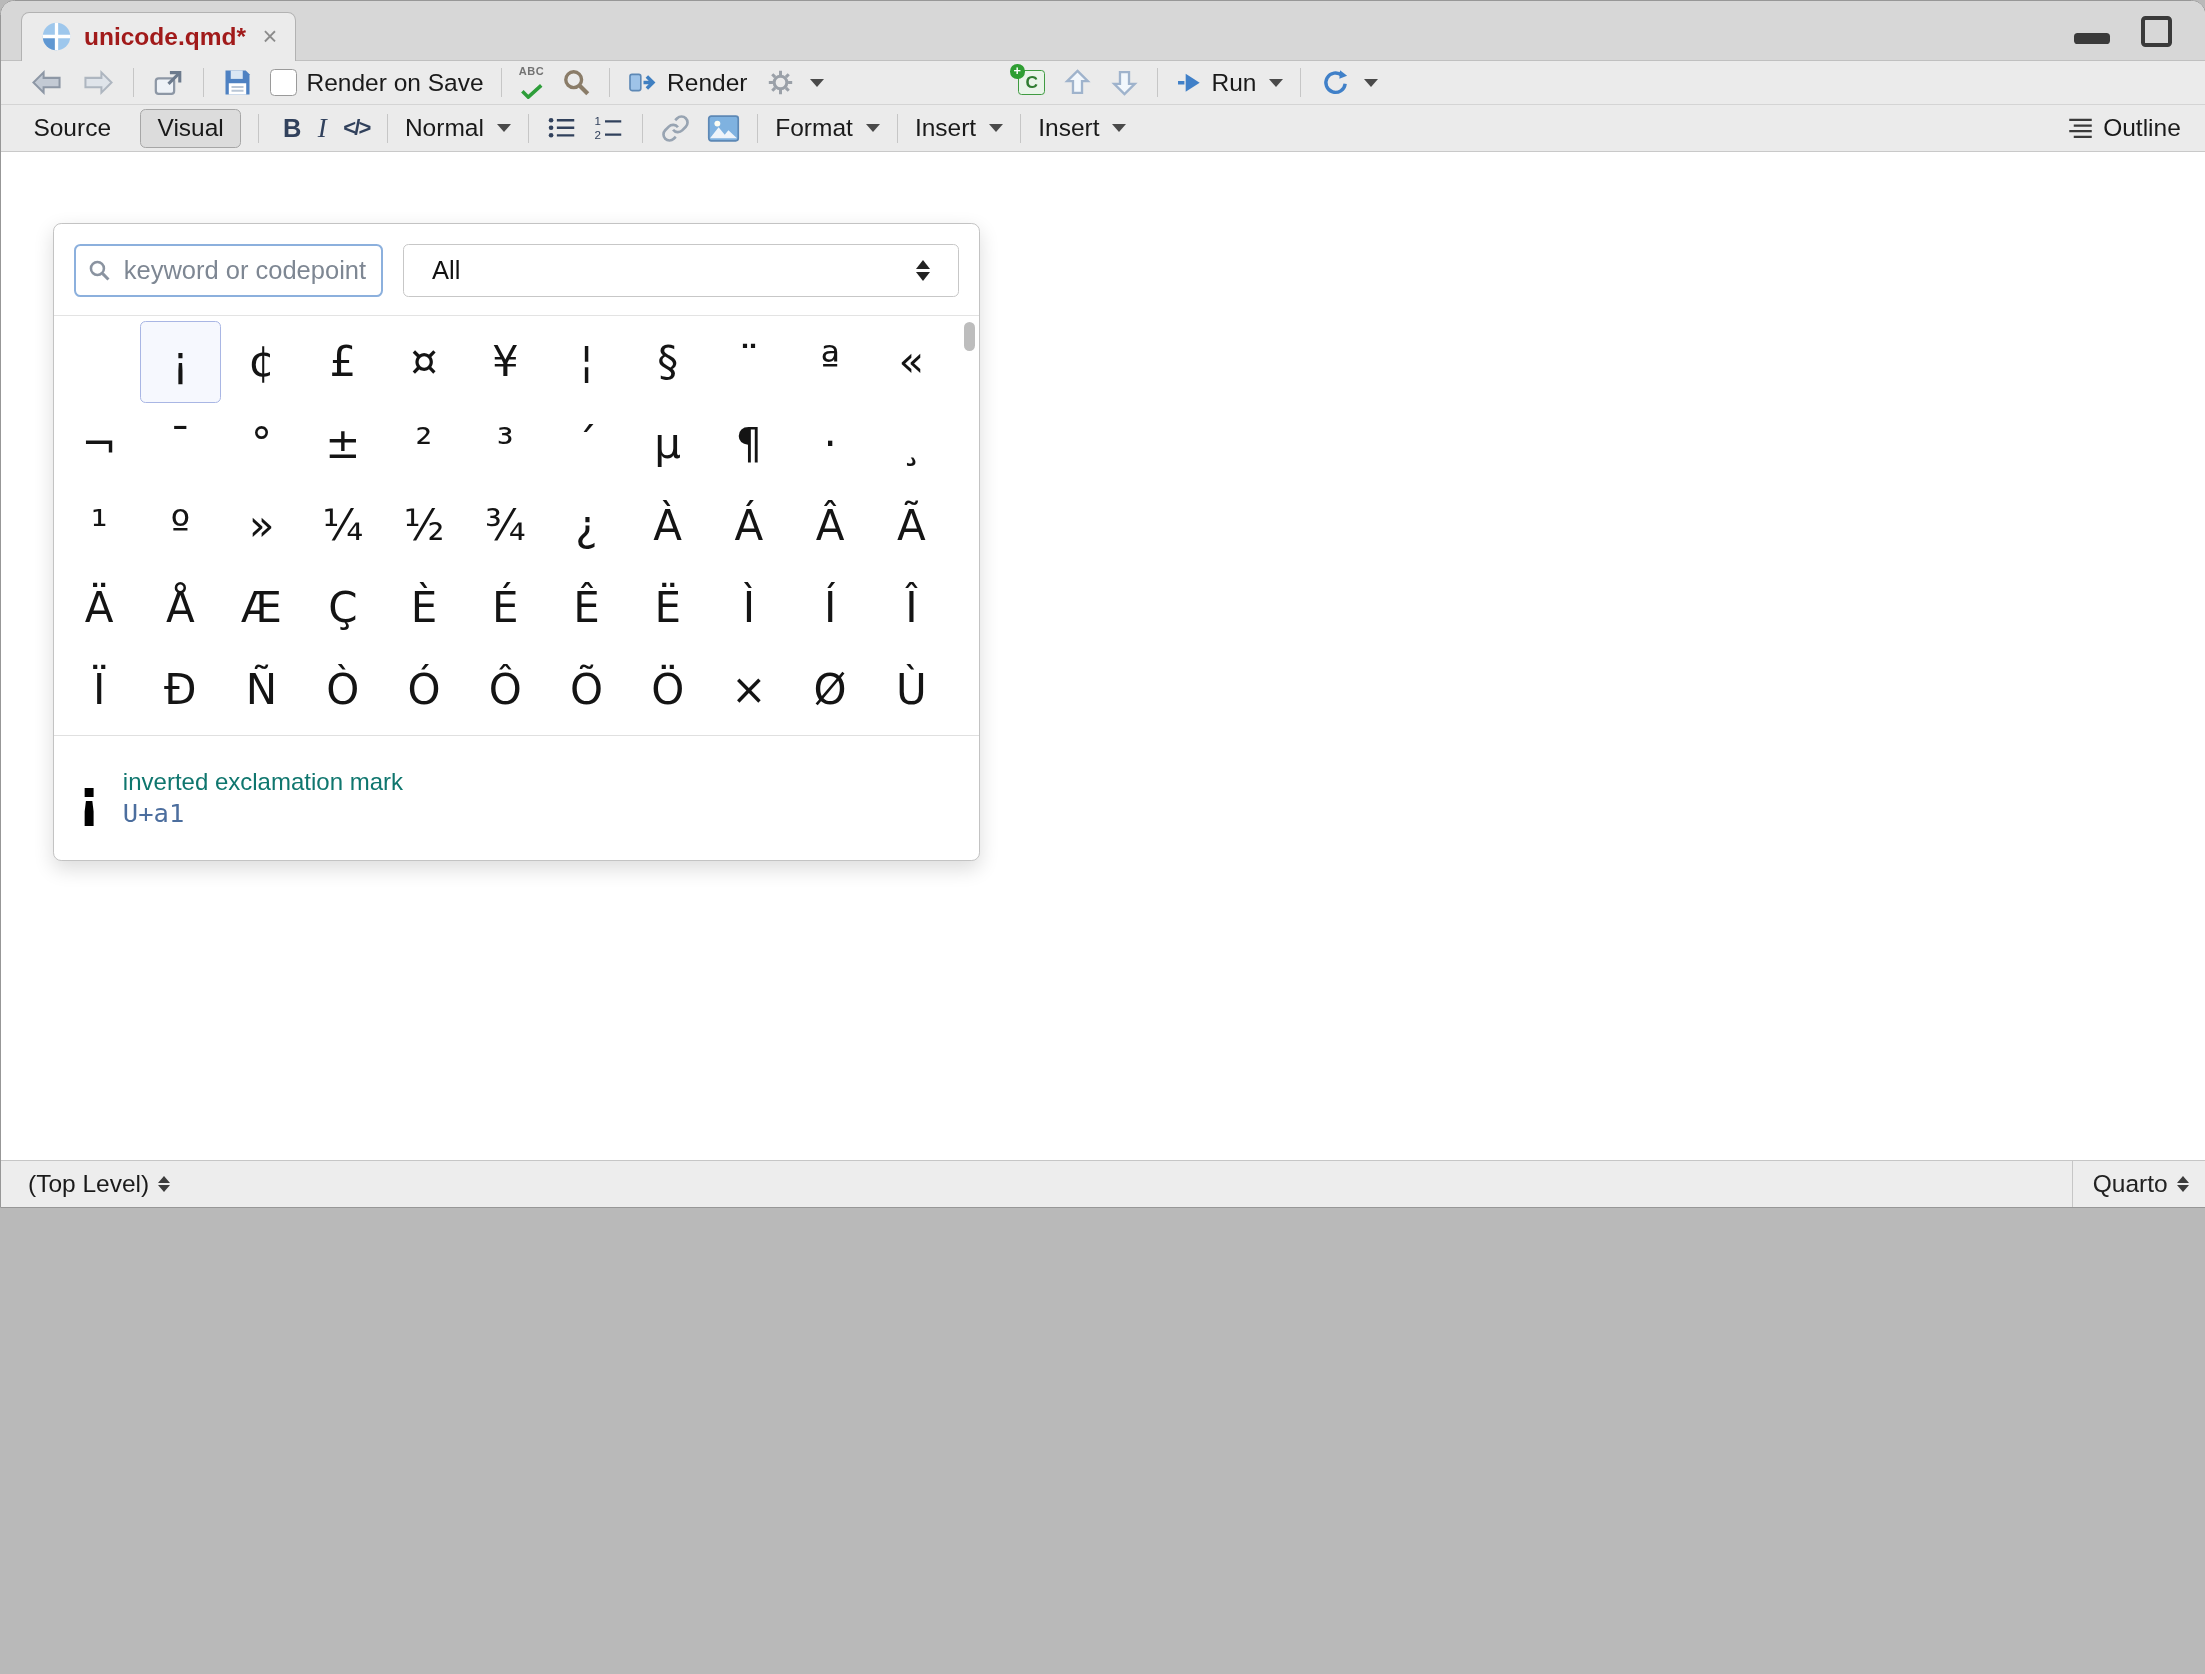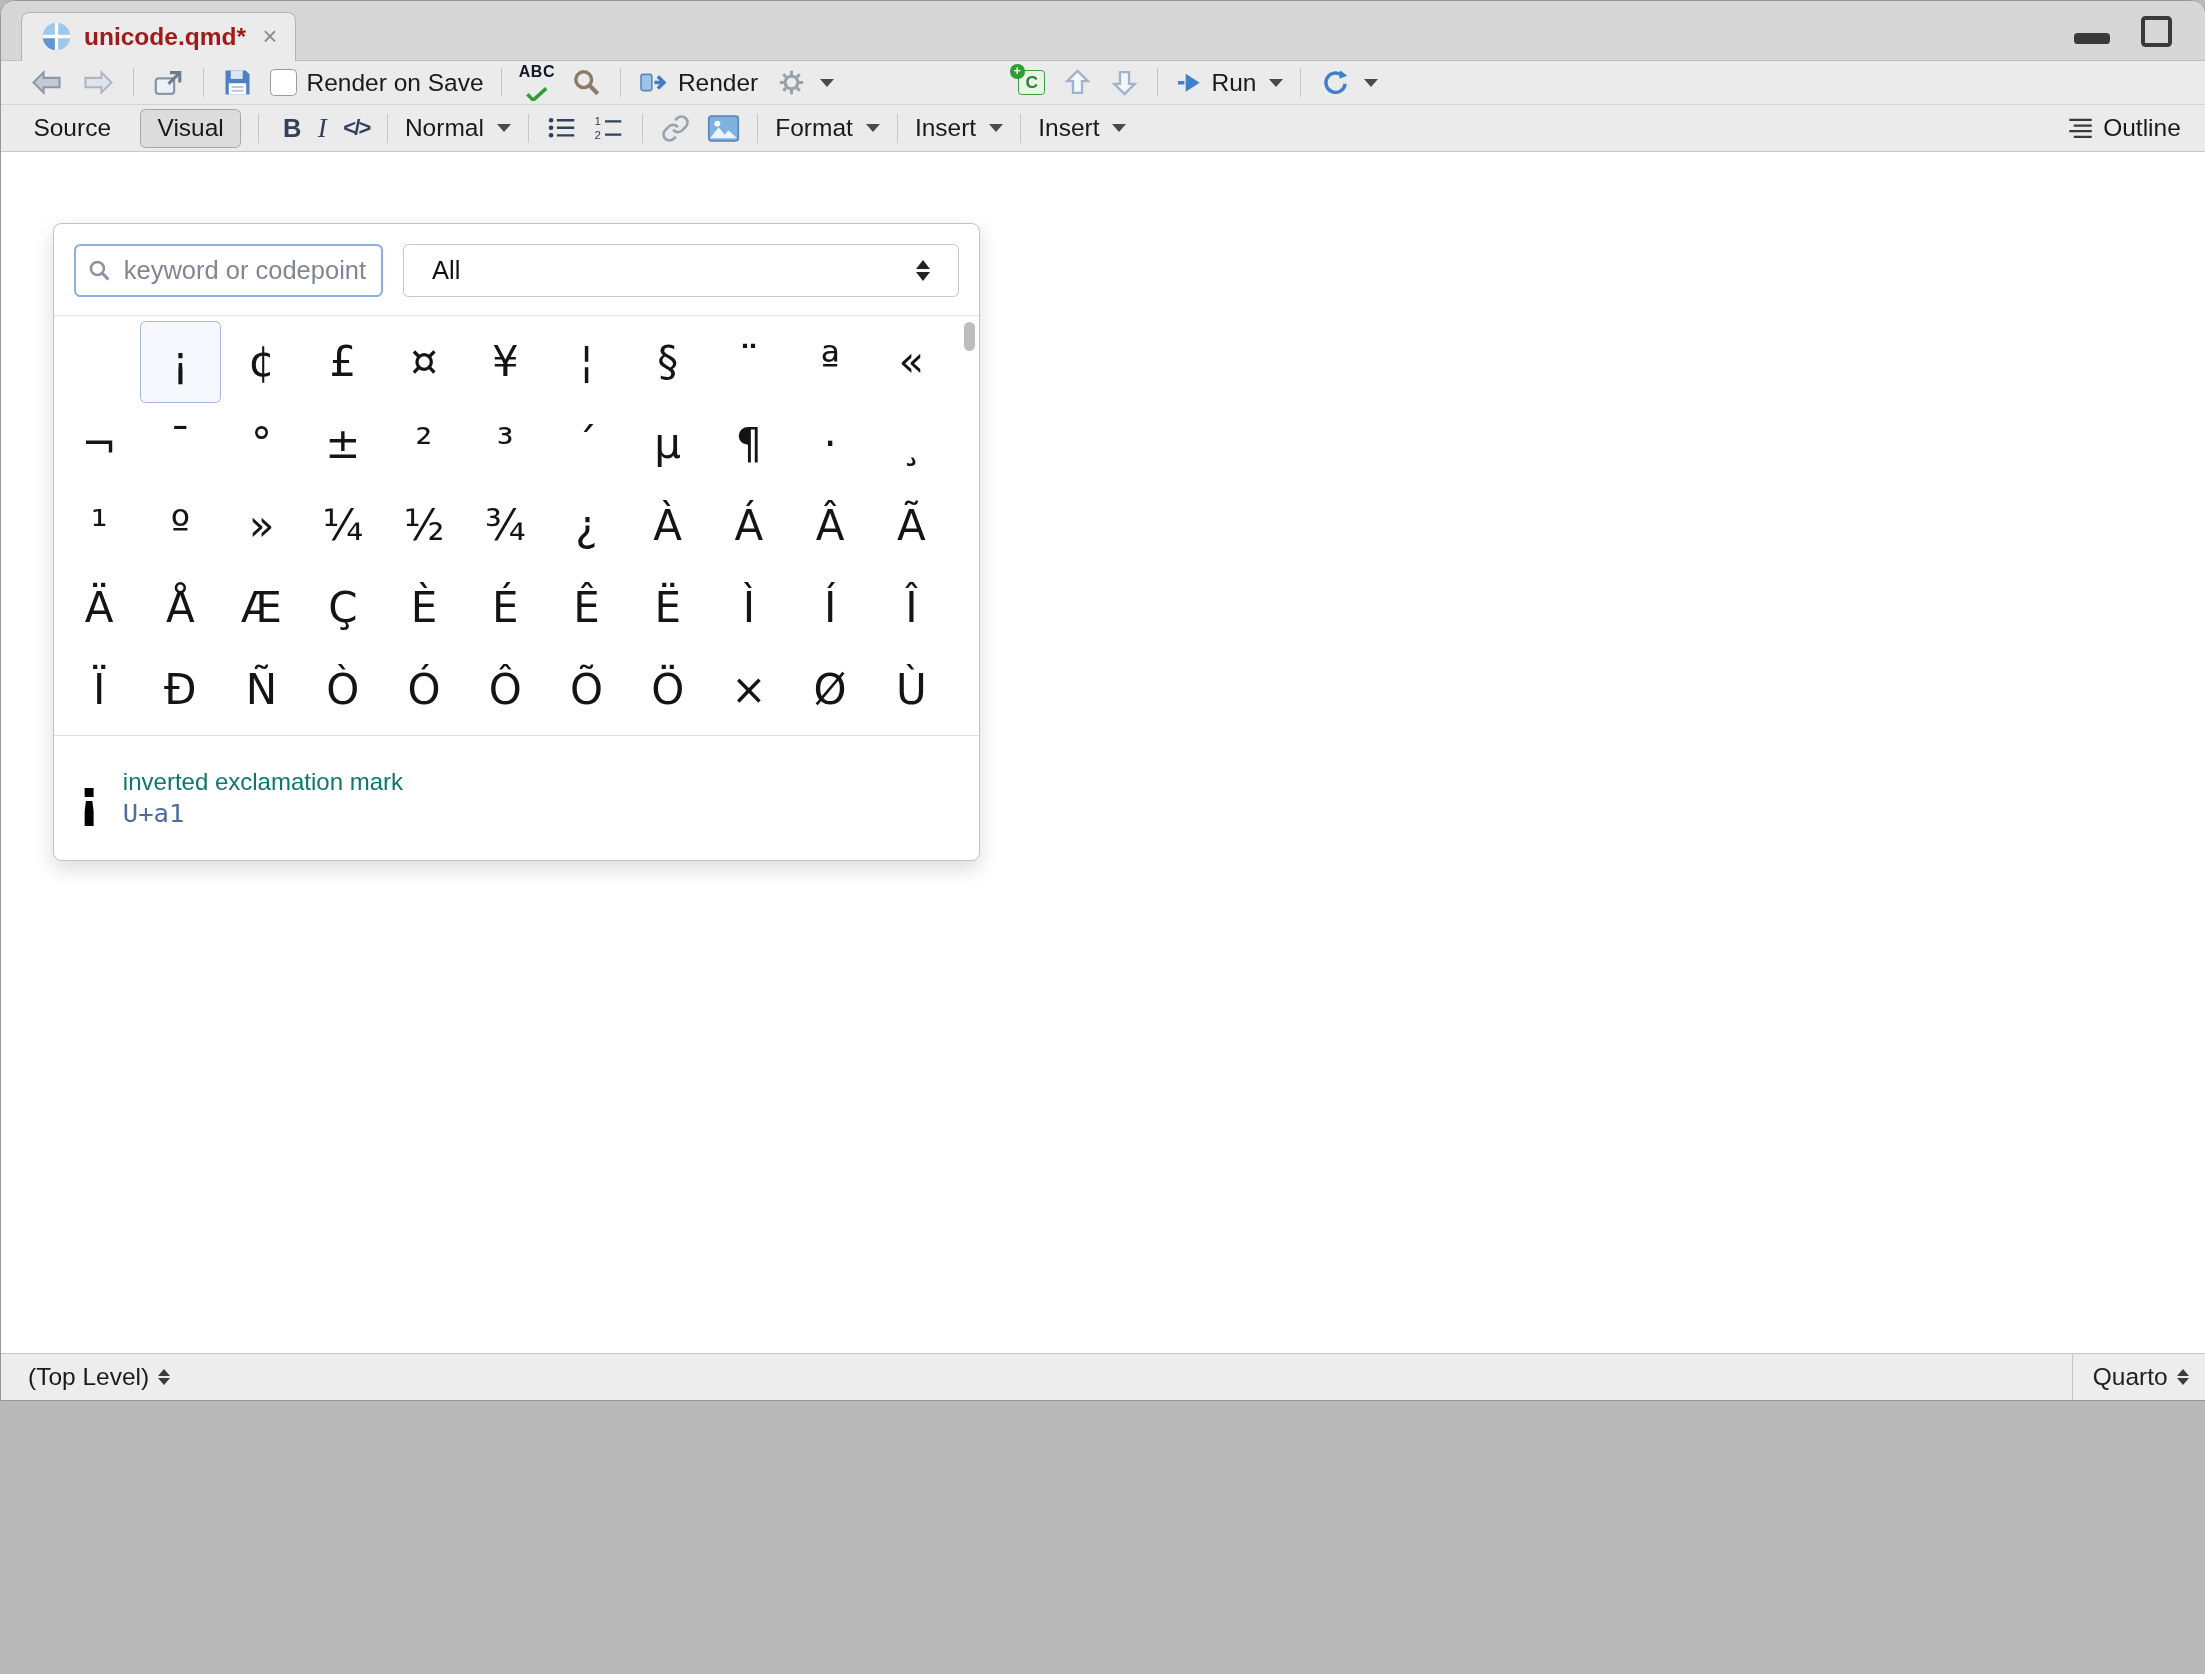--- a/index.html
+++ b/index.html
@@ -1,20 +1,20 @@
 <!DOCTYPE html>
 <html style="font-size:14.5px"><head>
 <meta charset="utf-8">
 <style>
   * { box-sizing: border-box; margin: 0; padding: 0; }
   html, body { width: 2206px; height: 1675px; }
   body { font-family: "Liberation Sans", sans-serif; background: #b9b9b9; }
 
   .window {
-    width: 2206px; height: 1401px;
+    width: 2206px; height: 1208px;
     border: 1.8px solid #979797;
     border-radius: 14.5px 14.5px 0 0;
     overflow: hidden;
     display: flex; flex-direction: column;
     background: #ffffff;
   }
 
   
   .tabstrip {
     height: 60px; background: #d7d7d7;
@@ -50,21 +50,21 @@
   }
   .tb-right-group { position: absolute; left: 1009px; top: 0; bottom: 0; display: flex; align-items: center; }
   .tb-btn {
     display: inline-flex; align-items: center; gap: 7.3px;
     padding: 3.6px 8.2px; border-radius: 4.5px; color: #1a1a1a; font-size: 24.5px;
   }
   .tb-sep { width: 0.9px; height: 29px; background: #c6c6c6; margin: 0 9px; flex: 0 0 auto; }
   .caret { width: 0; height: 0; border-left: 7.3px solid transparent; border-right: 7.3px solid transparent; border-top: 8.2px solid #4a4a4a; display: inline-block; margin-left: 5.5px; }
   .checkbox { width: 27px; height: 27px; border: 1.8px solid #9a9a9a; border-radius: 4.5px; background: #ffffff; display: inline-block; margin-right: 9px; }
   .spell { display: inline-flex; flex-direction: column; align-items: center; line-height: 1; }
-  .spell-abc { font-size: 16px; font-weight: bold; color: #0f172a; letter-spacing: 0.5px; }
+  .spell-abc { font-size: 11px; font-weight: bold; color: #737373; letter-spacing: 0.5px; }
   .toggle-btn { font-size: 24.5px; color: #1a1a1a; padding: 4.5px 16.4px; border-radius: 5.5px; }
   .toggle-btn.selected { background: #dcdcdc; border: 0.9px solid #a6a6a6; }
   .fmt-b { font-weight: bold; font-size: 25.5px; color: #31415c; }
   .fmt-i { font-style: italic; font-family: "Liberation Serif", serif; font-size: 27px; color: #31415c; }
   .fmt-code { font-size: 22px; font-weight: bold; color: #31415c; letter-spacing: -1.8px; }
   .outline-group { margin-left: auto; display: inline-flex; align-items: center; gap: 9px; }
 
   
   .editor { flex: 1 1 auto; background: #ffffff; position: relative; }
 

